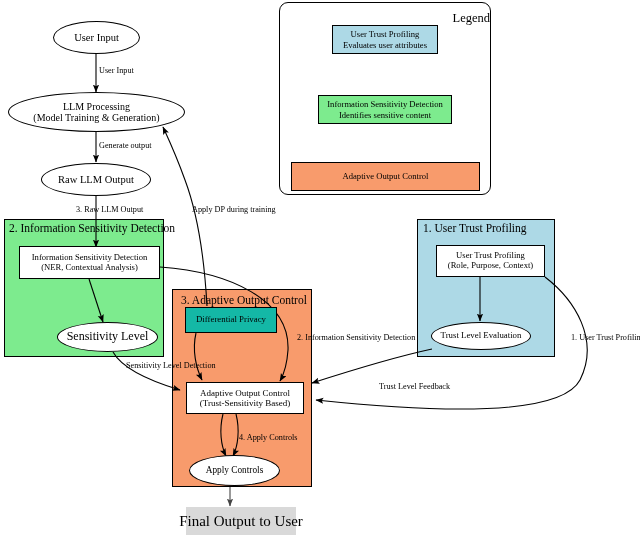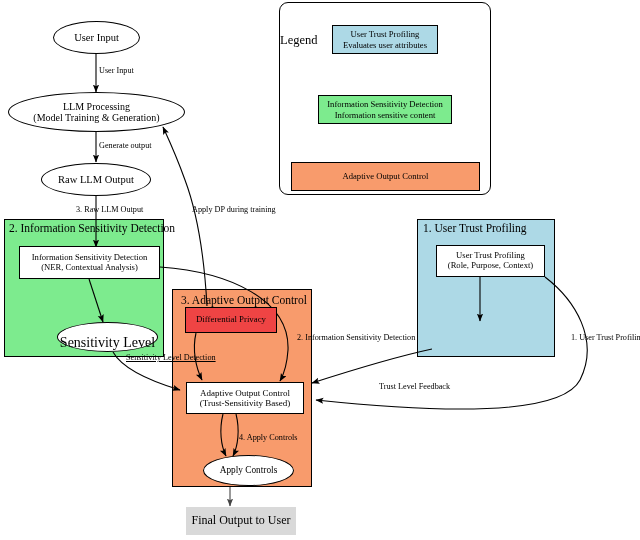--- a/index.html
+++ b/index.html
@@ -22,21 +22,21 @@
   .box{border:1.3px solid #000;background:#ffffff;}
   .ell{border:1.2px solid #000;background:#ffffff;border-radius:50%;}
   .lbl{white-space:nowrap;}
 
   
   .elabel{position:absolute;font-size:8.2px;white-space:nowrap;color:#000;}
 
   
   #legend{position:absolute;border:1px solid #000;border-radius:9px;background:#fff;
           box-sizing:border-box;}
-  #legend .ltitle{position:absolute;left:0;right:0;text-align:left;font-size:12.5px;margin-top:22px;}
+  #legend .ltitle{position:absolute;left:0;right:0;text-align:right;font-size:12.5px;}
   .legend-item{position:absolute;box-sizing:border-box;border:1.3px solid #000;
       display:flex;flex-direction:column;align-items:center;justify-content:center;
       font-size:8.6px;line-height:1.25;text-align:center;}
 </style>
 </head>
 <body>
 
 <div id="stage">
 
   <div class="cluster" style="left:4px;top:219px;width:160px;height:138px;background:#7DEB8E;">
@@ -86,21 +86,21 @@
     <path d="M223,414 C219,430 221,446 226,456" stroke="#000" stroke-width="1.1" fill="none" marker-end="url(#ah)"></path>
     <path d="M236,414 C240,430 238,446 233,456" stroke="#000" stroke-width="1.1" fill="none" marker-end="url(#ah)"></path>
 
     <path d="M230,487 L230,506" stroke="#555" stroke-width="1.2" fill="none" marker-end="url(#ahg)"></path>
   </svg>
 
   <span class="elabel" style="left:99px;top:66px;">User Input</span>
   <span class="elabel" style="left:99px;top:141px;">Generate output</span>
   <span class="elabel" style="left:76px;top:205px;">3. Raw LLM Output</span>
   <span class="elabel" style="left:192px;top:205px;">Apply DP during training</span>
-  <span class="elabel" style="left:126px;top:353px;text-decoration:underline;">Sensitivity Level Detection</span>
+  <span class="elabel" style="left:126px;top:361px;">Sensitivity Level Detection</span>
   <span class="elabel" style="left:222px;top:361px;margin-top:31px;">Apply DP to output</span>
   <span class="elabel" style="left:297px;top:333px;">2. Information Sensitivity Detection</span>
   <span class="elabel" style="left:379px;top:367px;margin-top:15px;">Trust Level Feedback</span>
   <span class="elabel" style="left:571px;top:333px;">1. User Trust Profiling</span>
   <span class="elabel" style="left:239px;top:433px;">4. Apply Controls</span>
 
   <div class="node ell" style="left:53px;top:21px;width:87px;height:33px;font-size:10.5px;">
     <span class="lbl">User Input</span>
   </div>
 
@@ -111,58 +111,61 @@
 
   <div class="node ell" style="left:41px;top:163px;width:110px;height:33px;font-size:10.5px;">
     <span class="lbl">Raw LLM Output</span>
   </div>
 
   <div class="node box" style="left:19px;top:246px;width:141px;height:33px;font-size:8.6px;flex-direction:column;background:#fff;">
     <span class="lbl">Information Sensitivity Detection</span>
     <span class="lbl">(NER, Contextual Analysis)</span>
   </div>
 
-  <div class="node ell" style="left:57px;top:322px;width:101px;height:30px;font-size:14px;align-items:flex-end;">
+  <div class="node ell" style="left:57px;top:322px;width:101px;height:30px;font-size:12px;">
     <span class="lbl">Sensitivity Level</span>
   </div>
 
-  <div class="node box" style="left:185px;top:307px;width:92px;height:26px;font-size:8.8px;background:#ef4444;">
+  <div class="node box" style="left:185px;top:307px;width:92px;height:26px;font-size:8.8px;background:#14b8a6;">
     <span class="lbl">Differential Privacy</span>
   </div>
 
   <div class="node box" style="left:186px;top:382px;width:118px;height:32px;font-size:9px;flex-direction:column;background:#fff;">
     <span class="lbl">Adaptive Output Control</span>
     <span class="lbl">(Trust-Sensitivity Based)</span>
   </div>
 
-  <div class="node ell" style="left:203px;top:455px;width:91px;height:31px;font-size:9.3px;">
+  <div class="node ell" style="left:189px;top:455px;width:91px;height:31px;font-size:9.3px;">
     <span class="lbl">Apply Controls</span>
   </div>
 
   <div class="node box" style="left:436px;top:245px;width:109px;height:32px;font-size:8.6px;flex-direction:column;background:#fff;">
     <span class="lbl">User Trust Profiling</span>
     <span class="lbl">(Role, Purpose, Context)</span>
   </div>
 
+  <div class="node ell" style="left:431px;top:322px;width:100px;height:28px;font-size:8.8px;">
+    <span class="lbl">Trust Level Evaluation</span>
+  </div>
 
-  <div class="node" style="left:186px;top:507px;width:110px;height:28px;font-size:12px;background:#D9D9D9;border:1px solid #D9D9D9;">
+  <div class="node" style="left:186px;top:507px;width:110px;height:28px;font-size:15px;background:#D9D9D9;border:1px solid #D9D9D9;">
     <span class="lbl">Final Output to User</span>
   </div>
 
   <div id="legend" style="left:279px;top:2px;width:212px;height:193px;">
     <div class="ltitle" style="top:8px;">Legend</div>
 
     <div class="legend-item" style="left:52px;top:22px;width:106px;height:29px;background:#ADD9E6;">
       <span>User Trust Profiling</span>
       <span>Evaluates user attributes</span>
     </div>
 
     <div class="legend-item" style="left:38px;top:92px;width:134px;height:29px;background:#7DEB8E;">
       <span>Information Sensitivity Detection</span>
-      <span>Information sensitive content</span>
+      <span>Identifies sensitive content</span>
     </div>
 
     <div class="legend-item" style="left:11px;top:159px;width:189px;height:29px;background:#F89B6C;">
       <span>Adaptive Output Control</span>
     </div>
   </div>
 
 </div>
 
 </body></html>

